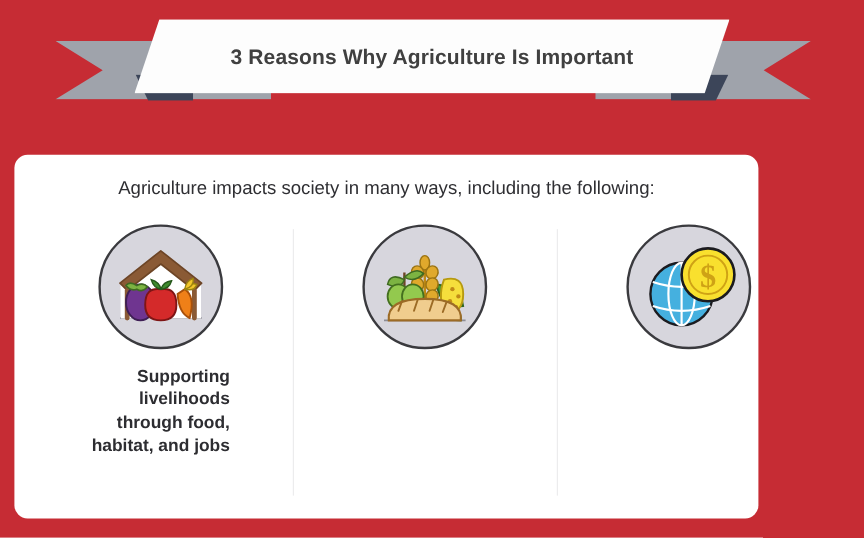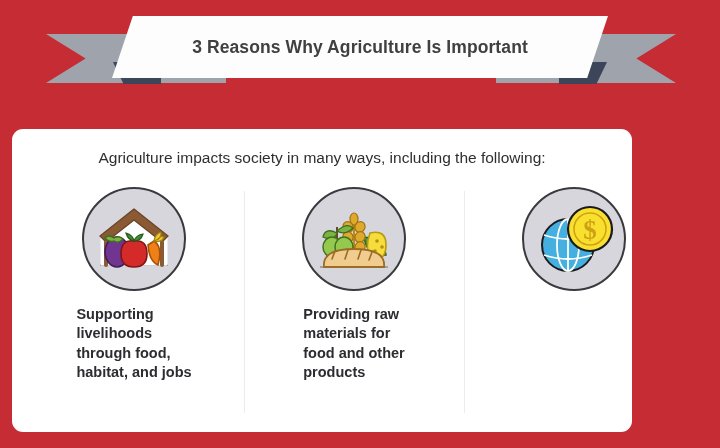--- a/index.html
+++ b/index.html
@@ -126,21 +126,21 @@
     height: 104px;
     border-radius: 50%;
     background: #d7d6dd;
     border: 2px solid #3a3a3e;
     box-sizing: border-box;
     position: relative;
     overflow: hidden;
   }
   .caption {
     margin-top: 14px;
-    text-align: left;
+    text-align: right;
     font-size: 14.5px;
     font-weight: bold;
     color: #2d2d31;
     line-height: 1.33;
     white-space: pre-line;
     padding: 0 6px;
   }
 
   
   .source {
@@ -236,24 +236,20 @@
           <ellipse cx="28" cy="58" rx="9" ry="10" fill="#93c94e" stroke="#44701f" stroke-width="1.5"></ellipse>
           <ellipse cx="40" cy="58" rx="9" ry="10" fill="#93c94e" stroke="#44701f" stroke-width="1.5"></ellipse>
 
           <path d="M20,78 q-2,-18 30,-18 q32,0 30,18 Z" fill="#f0cd8e" stroke="#9c6b26" stroke-width="1.8"></path>
           <path d="M31,62 l-3,8" stroke="#9c6b26" stroke-width="1.6" stroke-linecap="round"></path>
           <path d="M44,61 l-3,9" stroke="#9c6b26" stroke-width="1.6" stroke-linecap="round"></path>
           <path d="M57,61 l-3,9" stroke="#9c6b26" stroke-width="1.6" stroke-linecap="round"></path>
           <path d="M68,63 l-3,8" stroke="#9c6b26" stroke-width="1.6" stroke-linecap="round"></path>
         </svg>
       </div>
-      <div class="caption">Providing raw
-materials for
-food and other
-products</div>
     </div>
 
     <div class="column">
       <div class="icon-circle">
         <svg width="100" height="100" viewBox="0 0 100 100" aria-hidden="true">
 
           <circle cx="44" cy="56" r="26" fill="#45b0df" stroke="#1b1b1f" stroke-width="2"></circle>
           <ellipse cx="44" cy="56" rx="11" ry="26" fill="none" stroke="#ffffff" stroke-width="1.8"></ellipse>
           <line x1="44" y1="30" x2="44" y2="82" stroke="#ffffff" stroke-width="1.8"></line>
           <path d="M20,46 q24,8 48,0" fill="none" stroke="#ffffff" stroke-width="1.8"></path>

